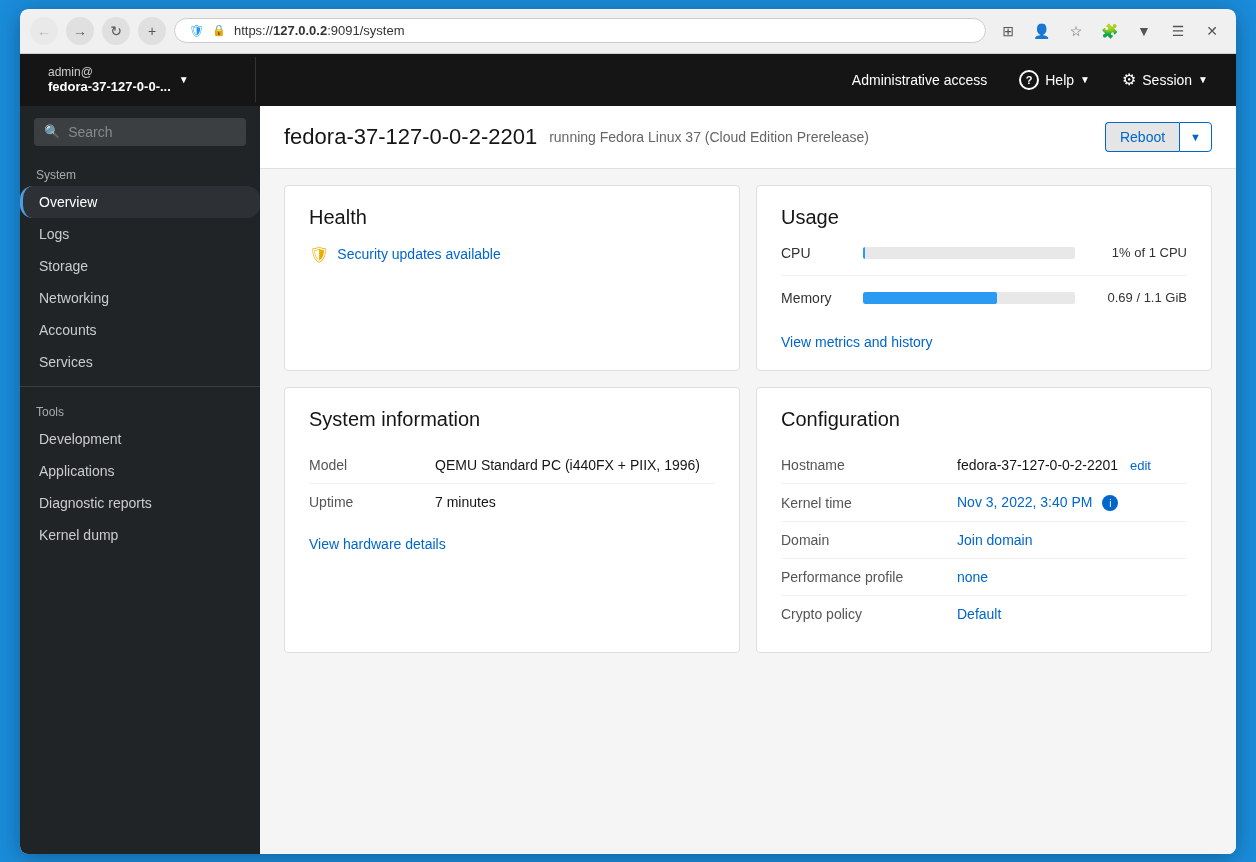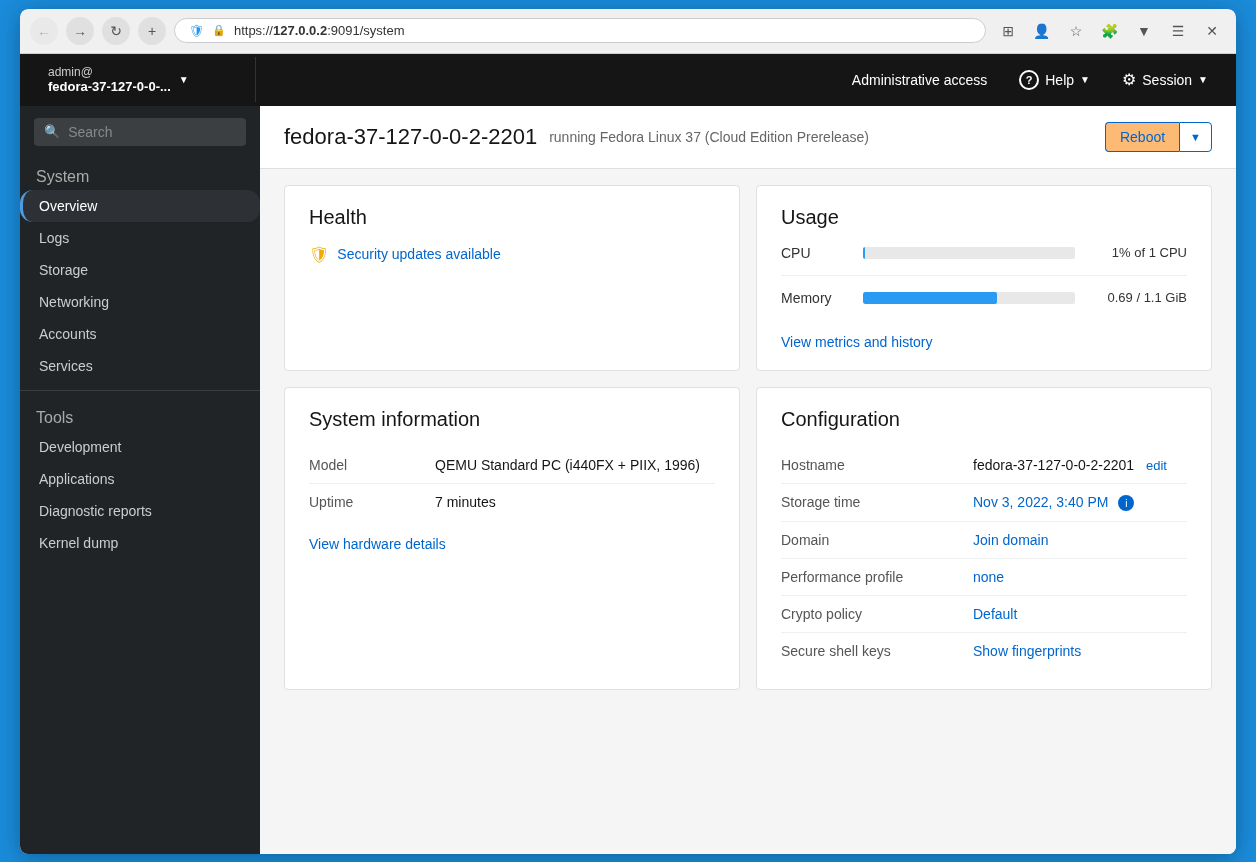--- a/index.html
+++ b/index.html
@@ -138,21 +138,21 @@
       color: #ccc;
       font-size: 14px;
       outline: none;
       width: 100%;
     }
     .search-input-wrap input::placeholder { color: #888; }
     .search-icon { color: #888; font-size: 13px; }
 
     .sidebar-section-label {
       color: #aaa;
-      font-size: 16px;
+      font-size: 12px;
       padding: 10px 16px 4px;
       text-transform: none;
     }
     .sidebar-item {
       display: flex;
       align-items: center;
       padding: 8px 16px;
       color: #ccc;
       font-size: 14px;
       cursor: pointer;
@@ -192,21 +192,21 @@
     .page-subtitle {
       font-size: 14px;
       color: #666;
       flex: 1;
     }
     .reboot-btn-group {
       display: flex;
       align-items: stretch;
     }
     .reboot-btn {
-      background: #fdba74;
+      background: #e5e5e5;
       border: 1px solid #0066cc;
       color: #0066cc;
       padding: 6px 14px;
       font-size: 14px;
       cursor: pointer;
       border-right: none;
       border-radius: 4px 0 0 4px;
     }
     .reboot-chevron-btn {
       background: white;
@@ -322,22 +322,22 @@
       font-size: 14px;
       margin-top: 16px;
       display: inline-block;
     }
 
     
     .config-row {
       display: flex;
       padding: 10px 0;
       border-bottom: 1px solid #f0f0f0;
-      gap: 32px;
-      align-items: flex-start;
+      gap: 16px;
+      align-items: flex-end;
     }
     .config-row:last-child { border-bottom: none; }
     .config-key {
       width: 160px;
       min-width: 160px;
       color: #555;
       font-size: 14px;
     }
     .config-val {
       color: #151515;
@@ -557,21 +557,21 @@
 
               <div class="config-row">
                 <span class="config-key">Hostname</span>
                 <span class="config-val">
                   <span>fedora-37-127-0-0-2-2201</span>
                   <a href="#" class="edit-link">edit</a>
                 </span>
               </div>
 
               <div class="config-row">
-                <span class="config-key">Storage time</span>
+                <span class="config-key">Kernel time</span>
                 <span class="config-val">
                   <a href="#" class="config-link">Nov 3, 2022, 3:40 PM</a>
                   <span class="info-icon">i</span>
                 </span>
               </div>
 
               <div class="config-row">
                 <span class="config-key">Domain</span>
                 <span class="config-val">
                   <a href="#" class="config-link">Join domain</a>
@@ -585,25 +585,19 @@
                 </span>
               </div>
 
               <div class="config-row">
                 <span class="config-key">Crypto policy</span>
                 <span class="config-val">
                   <a href="#" class="config-link">Default</a>
                 </span>
               </div>
 
-              <div class="config-row">
-                <span class="config-key">Secure shell keys</span>
-                <span class="config-val">
-                  <a href="#" class="config-link">Show fingerprints</a>
-                </span>
-              </div>
             </div>
           </div>
         </div>
       </div>
     </div>
   </div>
 </div>
 
 </body></html>

